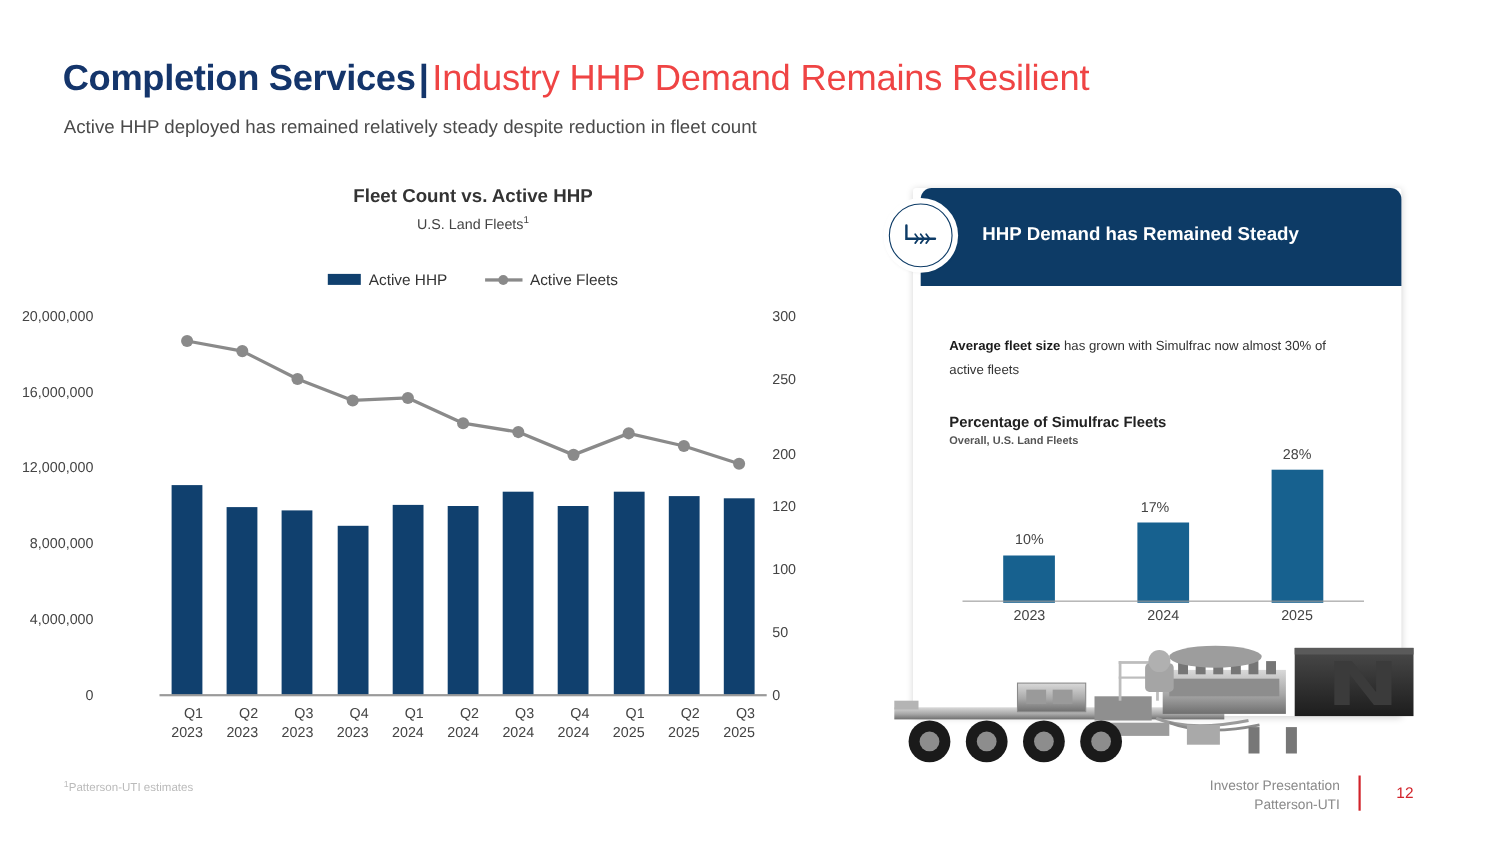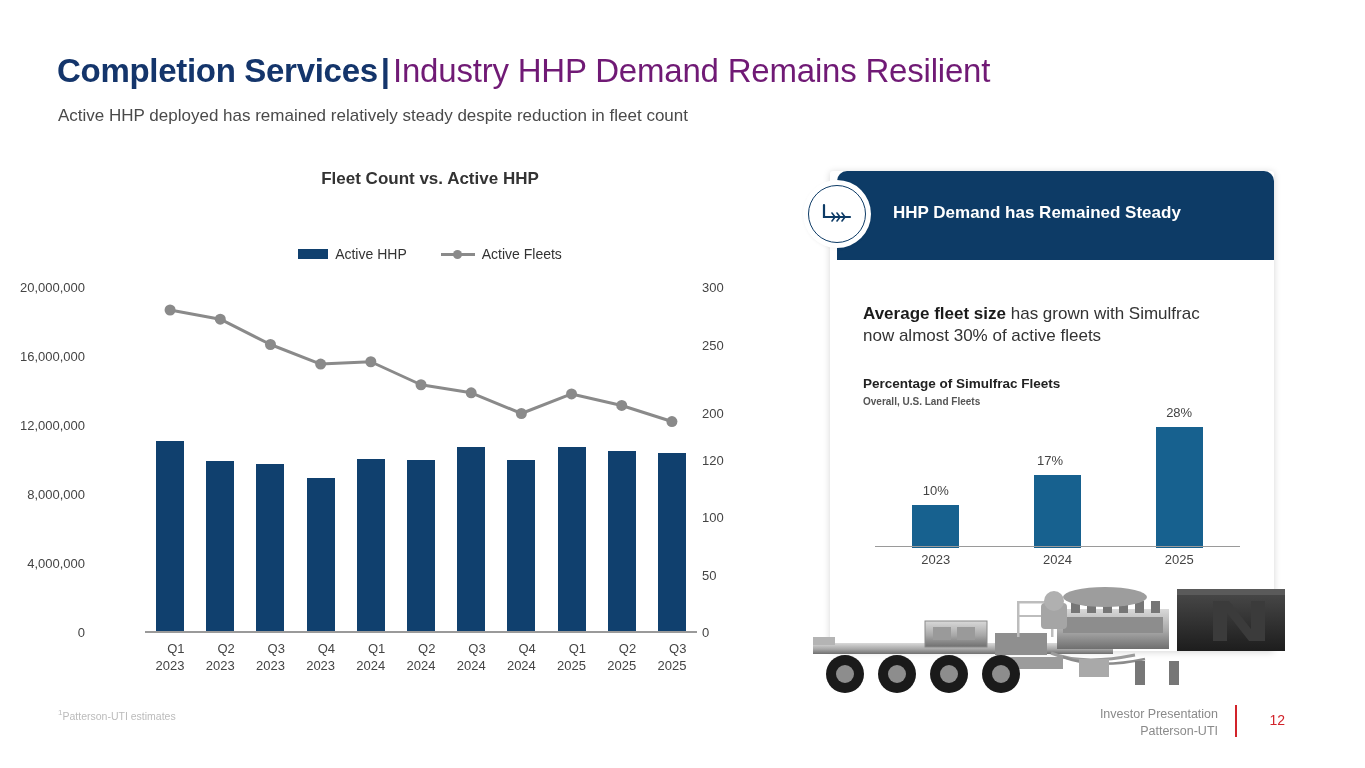--- a/index.html
+++ b/index.html
@@ -6,21 +6,21 @@
   body{
     width:1365px;height:768px;background:#ffffff;overflow:hidden;
     font-family:"Liberation Sans",sans-serif;color:#3f3f3f;position:relative;
   }
   .slide{position:absolute;inset:0;}
 
   
   .title{position:absolute;left:57px;top:52px;white-space:nowrap;}
   .title-strong{font-size:33px;font-weight:bold;color:#14356b;letter-spacing:-.3px;}
   .title-pipe{font-size:33px;font-weight:bold;color:#14356b;padding:0 3px;}
-  .title-light{font-size:33px;font-weight:normal;color:#701a75;letter-spacing:-.2px;}
+  .title-light{font-size:33px;font-weight:normal;color:#ef4444;letter-spacing:-.2px;}
   .subtitle{position:absolute;left:58px;top:106px;font-size:17px;color:#4a4a4a;white-space:nowrap;}
 
   
   .chart-title{position:absolute;left:150px;top:169px;width:560px;text-align:center;
     font-size:17px;font-weight:bold;color:#333;}
   .chart-sub{position:absolute;left:150px;top:195px;width:560px;text-align:center;
     font-size:13px;color:#444;}
   .chart-sub sup{font-size:9px;}
 
   .legend{position:absolute;left:150px;top:246px;width:560px;display:flex;
@@ -57,21 +57,21 @@
   .card-head{position:absolute;left:837px;top:171px;width:437px;height:89px;
     background:#0d3b66;border-radius:10px 10px 0 0;}
   .card-head-text{position:absolute;left:893px;top:203px;font-size:17px;font-weight:bold;
     color:#fff;white-space:nowrap;}
   .badge{position:absolute;left:806px;top:183px;width:62px;height:62px;border-radius:50%;
     background:#fff;box-shadow:0 0 0 3px #fff, 0 1px 5px rgba(0,0,0,.18);
     display:flex;align-items:center;justify-content:center;}
   .badge-inner{width:56px;height:56px;border-radius:50%;border:1.4px solid #0d3b66;
     display:flex;align-items:center;justify-content:center;}
 
-  .card-body-1{position:absolute;left:863px;top:303px;width:360px;font-size:17px;
+  .card-body-1{position:absolute;left:863px;top:303px;width:360px;font-size:12px;
     color:#333;line-height:22px;}
   .card-body-1 b{color:#1b1b1b;}
   .mini-title{position:absolute;left:863px;top:376px;font-size:13.5px;font-weight:bold;color:#222;}
   .mini-sub{position:absolute;left:863px;top:396px;font-size:10px;color:#555;font-weight:bold;}
 
   .mini{position:absolute;left:875px;top:408px;width:365px;height:140px;}
   .mini-base{position:absolute;left:875px;top:546px;width:365px;height:1.2px;background:#9a9a9a;}
   .mbar{position:absolute;bottom:0;background:#17618f;width:47px;}
   .mval{position:absolute;transform:translateX(-50%);font-size:13px;color:#444;}
   .mxlab{position:absolute;top:552px;transform:translateX(-50%);font-size:13px;color:#444;}
@@ -90,20 +90,23 @@
 <body>
 
 <div class="slide">
 
   <div class="title">
     <span class="title-strong">Completion Services</span><span class="title-pipe">|</span><span class="title-light">Industry HHP Demand Remains Resilient</span>
   </div>
   <div class="subtitle">Active HHP deployed has remained relatively steady despite reduction in fleet count</div>
 
   <div class="chart-title">Fleet Count vs. Active HHP</div>
+  <div class="chart-sub">
+    <span>U.S. Land Fleets</span><sup>1</sup>
+  </div>
 
   <div class="legend">
     <div class="lg-item">
       <span class="lg-swatch"></span>
       <span>Active HHP</span>
     </div>
     <div class="lg-item">
       <span class="lg-line"></span>
       <span>Active Fleets</span>
     </div>

